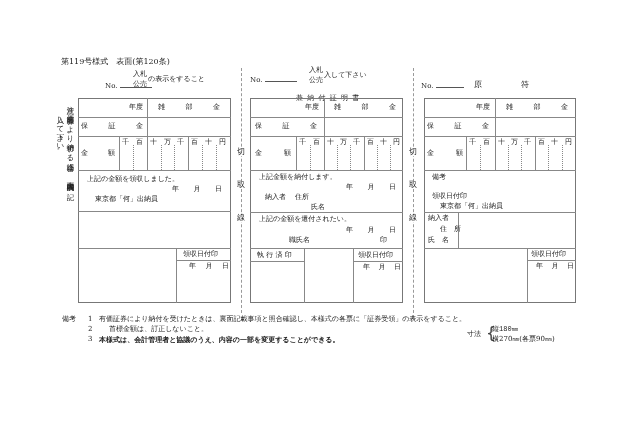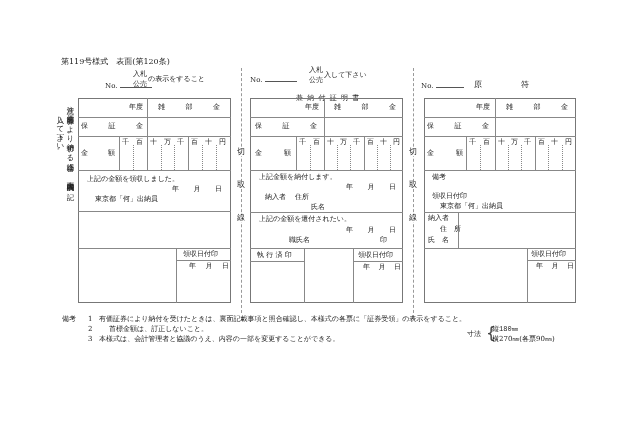--- a/index.html
+++ b/index.html
@@ -246,19 +246,19 @@
   </div>
 </div>
 
 <div>
   <div class="abs t" style="left:62px;top:316px;">備考</div>
   <div class="abs t" style="left:88px;top:316px;">1</div>
   <div class="abs t" style="left:99px;top:316px;">有価証券により納付を受けたときは、裏面記載事項と照合確認し、本様式の各票に「証券受領」の表示をすること。</div>
   <div class="abs t" style="left:88px;top:326px;">2</div>
   <div class="abs t" style="left:99px;top:326px;margin-left:10px;">首標金額は、訂正しないこと。</div>
   <div class="abs t" style="left:88px;top:336px;">3</div>
-  <div class="abs t" style="left:99px;top:336px;">本様式は、会計管理者と協議のうえ、内容の一部を変更することができる。</div>
+  <div class="abs t" style="left:99px;top:336px;font-weight:bold;">本様式は、会計管理者と協議のうえ、内容の一部を変更することができる。</div>
 
   <div class="abs t" style="left:467px;top:331px;">寸法</div>
   <div class="abs" style="left:486px;top:325px;font-size:16px;line-height:1;color:#444;font-family:'DejaVu Sans',sans-serif;">{</div>
   <div class="abs t" style="left:492px;top:326px;font-family:Liberation Mono, monospace;">縦180㎜</div>
   <div class="abs t" style="left:492px;top:336px;">横270㎜(各票90㎜)</div>
 </div>
 
 </body></html>

